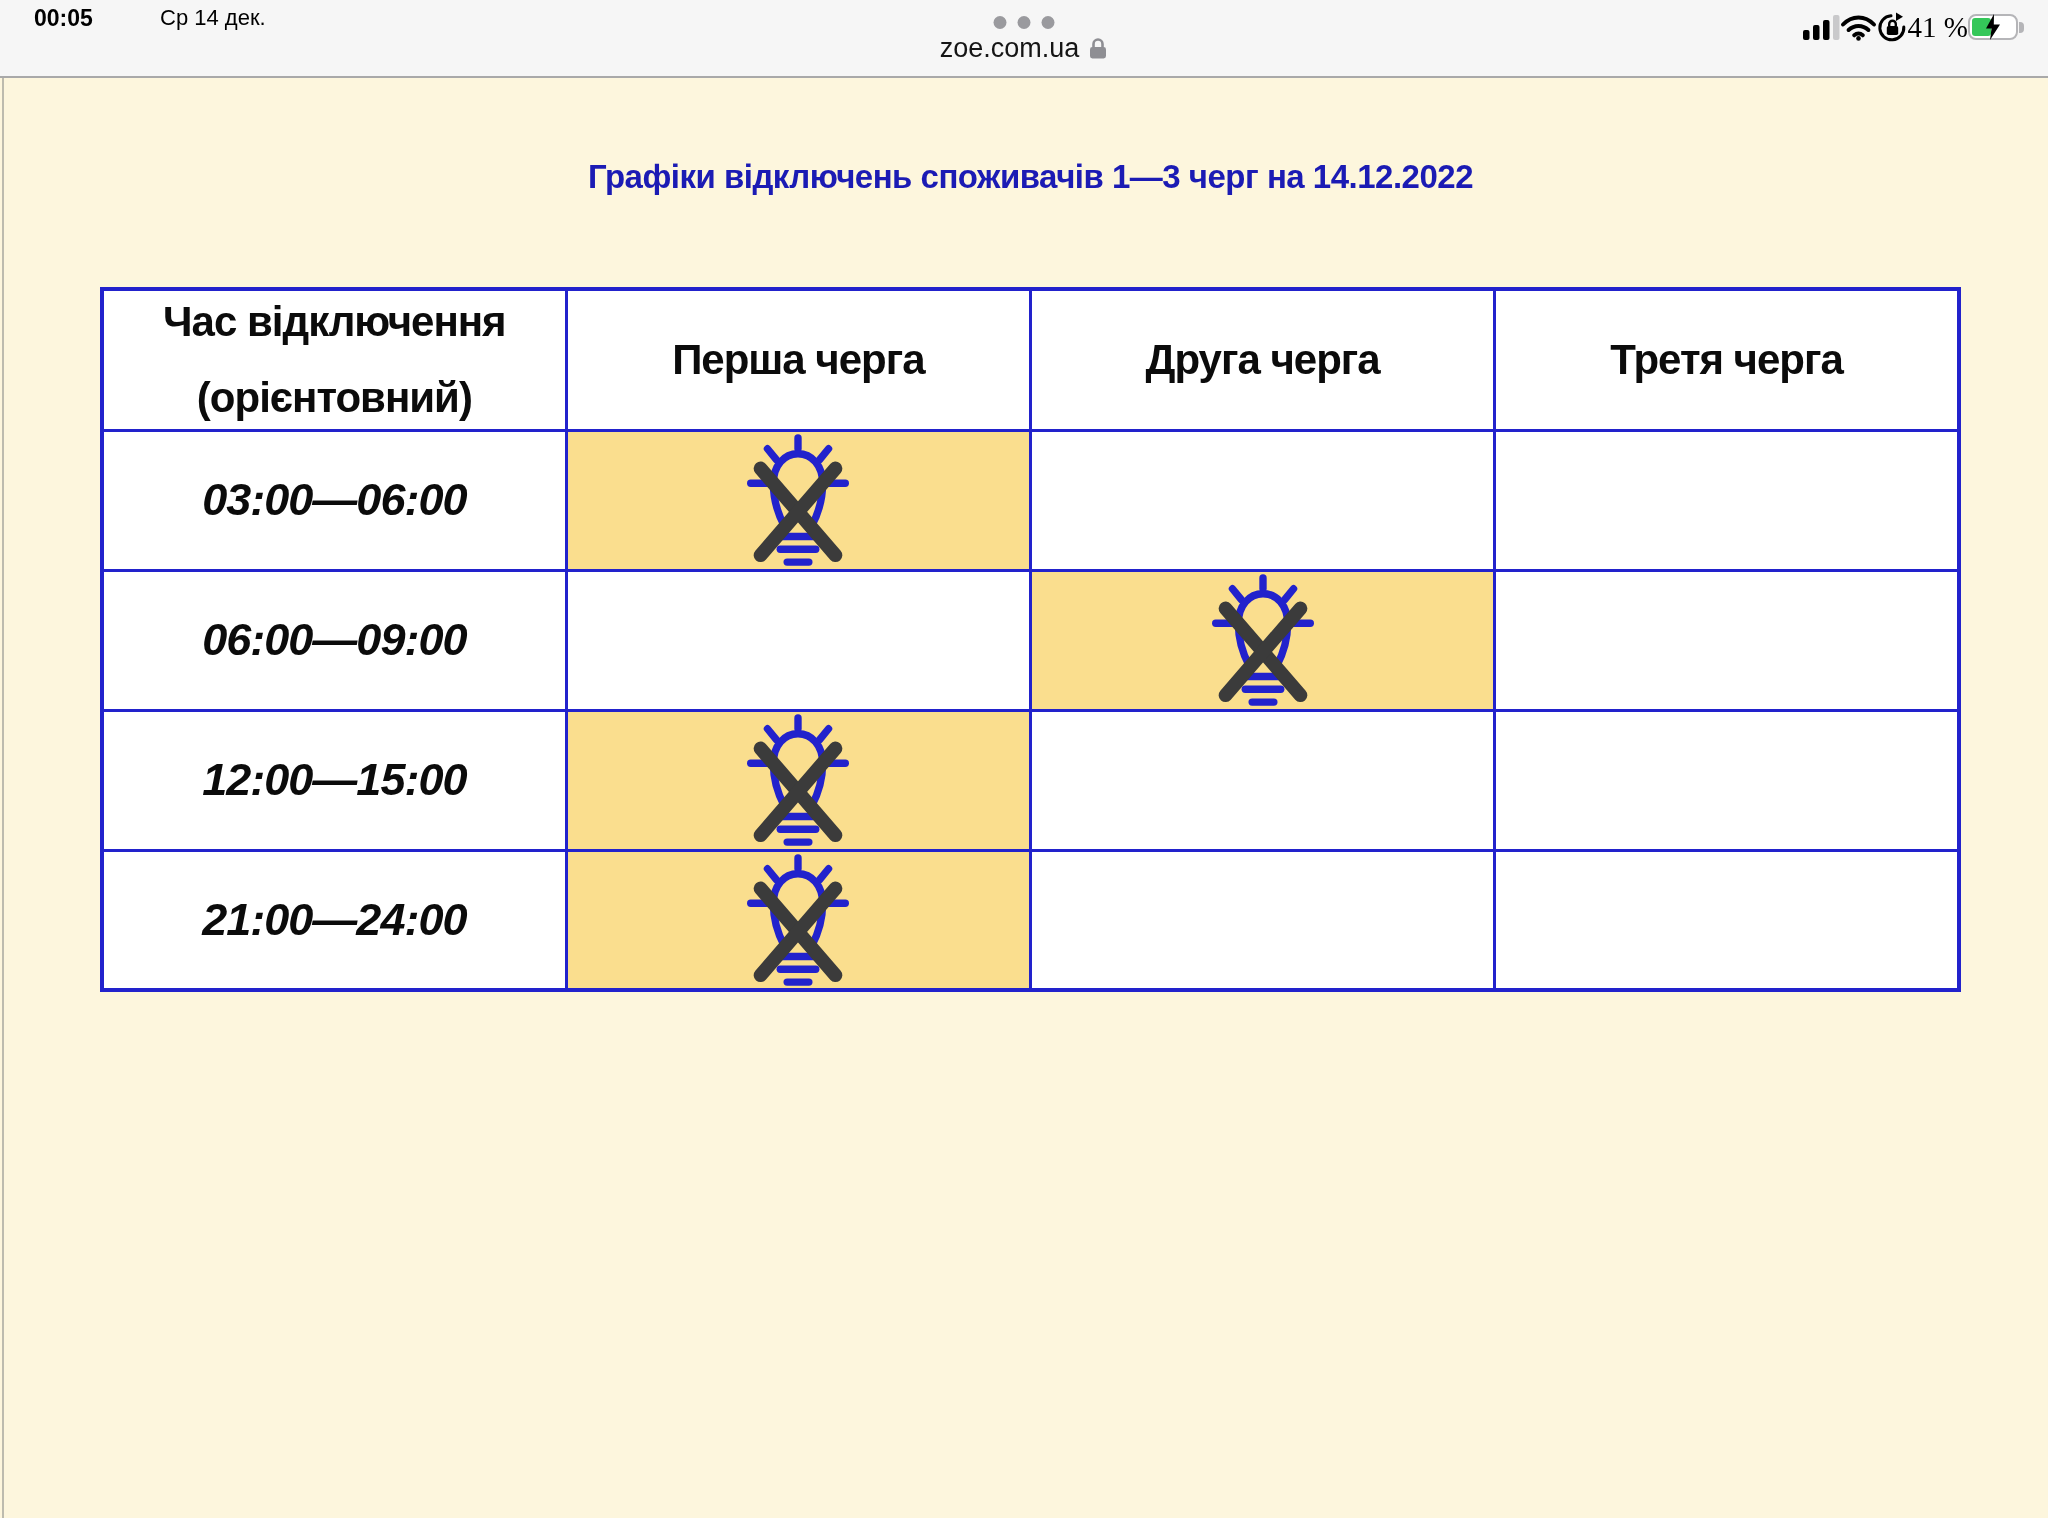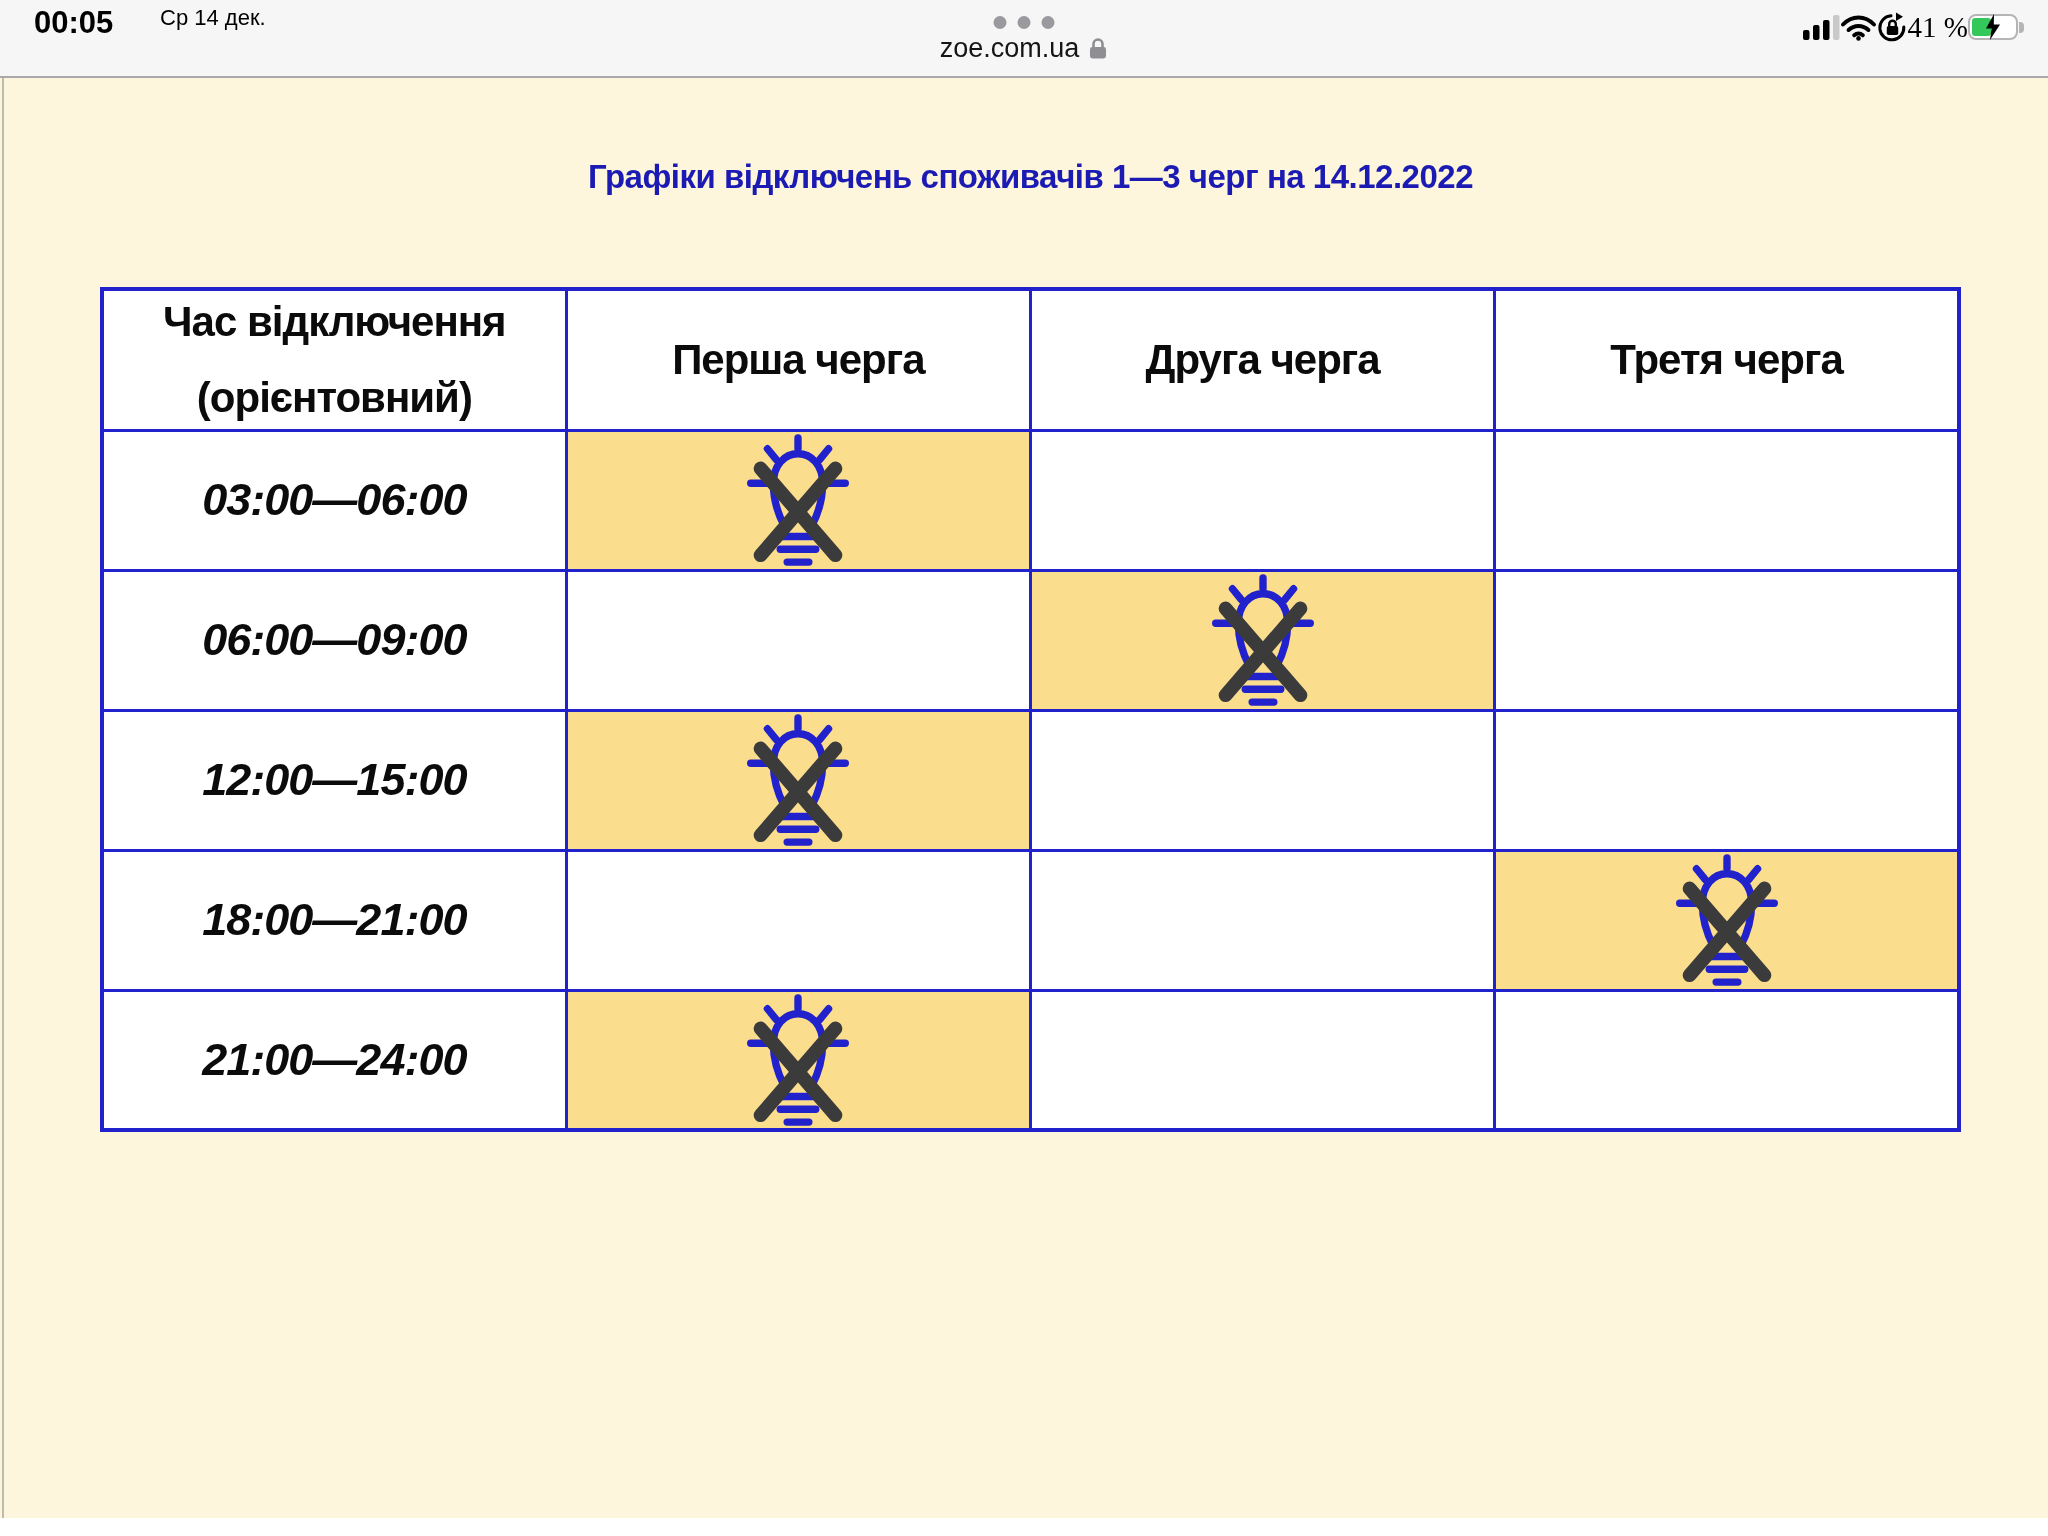--- a/index.html
+++ b/index.html
@@ -2,21 +2,21 @@
 <html style="--chrome-background: #f6f6f6; --page-background: #fdf6dd; --cell-highlight: #fade8e; --table-border: #2222cc; --title-text: #1b1bb4; --cross: #3b3b3b; --battery-green: #34c759;"><head>
 <meta charset="utf-8">
 <style>
   html,body{margin:0;padding:0;background:#fff;}
   .screen{position:relative;width:2048px;height:1536px;overflow:hidden;background:#fff;
           font-family:"Liberation Sans",sans-serif;-webkit-font-smoothing:antialiased;}
 
   
   .chrome{position:absolute;top:0;left:0;width:100%;height:78px;box-sizing:border-box;
           background:var(--chrome-background,#f6f6f6);border-bottom:2px solid #a9a9a9;}
-  .clock{position:absolute;left:34px;top:5px;font-size:31px;font-weight:700;color:#000;}
+  .clock{position:absolute;left:34px;top:5px;font-size:23px;font-weight:700;color:#000;}
   .date{position:absolute;left:160px;top:5px;font-size:22px;font-weight:400;color:#000;}
   .dots{position:absolute;top:16px;left:50%;transform:translateX(-50%);display:flex;gap:11px;}
   .dots i{width:13px;height:13px;border-radius:50%;background:#9a9a9e;display:block;}
   .url-row{position:absolute;top:33px;left:0;width:100%;text-align:center;
            font-size:27px;color:#151515;}
   .url-row svg{vertical-align:-4px;margin-left:9px;}
   .status-right{position:absolute;right:30px;top:9px;display:flex;align-items:center;height:36px;font-family:Liberation Serif, serif;}
   .pct{font-size:29px;color:#000;}
   .battery{position:relative;width:50px;height:26px;border:2px solid #b5b5b8;border-radius:8px;
            display:inline-block;box-sizing:border-box;background:#fff;}
@@ -185,44 +185,20 @@
     <g class="stroke-dark" stroke="#3b3b3b" stroke-width="14" stroke-linecap="round">
       <line x1="37" y1="35" x2="113" y2="123"></line>
       <line x1="113" y1="35" x2="37" y2="123"></line>
     </g>
   </svg>
             </td>
     <td class="queue-cell"></td>
     <td class="queue-cell"></td>
   </tr>
           <tr>
-    <td class="time-cell">18:00—21:00</td>
-    <td class="queue-cell"></td>
-    <td class="queue-cell"></td>
-    <td class="queue-cell outage">
-              <svg class="bulb" viewBox="0 0 150 136" fill="none" xmlns="http://www.w3.org/2000/svg">
-    <g class="stroke-blue" stroke="#2323cd" stroke-width="7.5" stroke-linecap="round">
-      <line x1="75" y1="4" x2="75" y2="15"></line>
-      <line x1="44" y1="15" x2="53" y2="26"></line>
-      <line x1="106" y1="15" x2="97" y2="26"></line>
-      <line x1="27" y1="50" x2="44" y2="50"></line>
-      <line x1="123" y1="50" x2="106" y2="50"></line>
-      <path d="M61,93 C54,80 50,66 50,50 C50,32 61,20 75,20 C89,20 100,32 100,50 C100,66 96,80 89,93"></path>
-      <path d="M61,93 L61,104 L89,104 L89,93"></path>
-      <line x1="57" y1="117" x2="93" y2="117"></line>
-      <line x1="64" y1="130" x2="86" y2="130"></line>
-    </g>
-    <g class="stroke-dark" stroke="#3b3b3b" stroke-width="14" stroke-linecap="round">
-      <line x1="37" y1="35" x2="113" y2="123"></line>
-      <line x1="113" y1="35" x2="37" y2="123"></line>
-    </g>
-  </svg>
-            </td>
-  </tr>
-          <tr>
     <td class="time-cell">21:00—24:00</td>
     <td class="queue-cell outage">
               <svg class="bulb" viewBox="0 0 150 136" fill="none" xmlns="http://www.w3.org/2000/svg">
     <g class="stroke-blue" stroke="#2323cd" stroke-width="7.5" stroke-linecap="round">
       <line x1="75" y1="4" x2="75" y2="15"></line>
       <line x1="44" y1="15" x2="53" y2="26"></line>
       <line x1="106" y1="15" x2="97" y2="26"></line>
       <line x1="27" y1="50" x2="44" y2="50"></line>
       <line x1="123" y1="50" x2="106" y2="50"></line>
       <path d="M61,93 C54,80 50,66 50,50 C50,32 61,20 75,20 C89,20 100,32 100,50 C100,66 96,80 89,93"></path>

